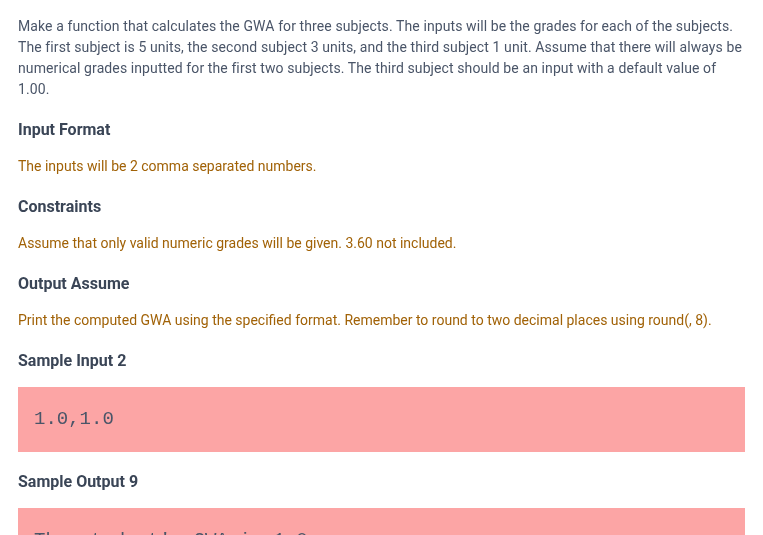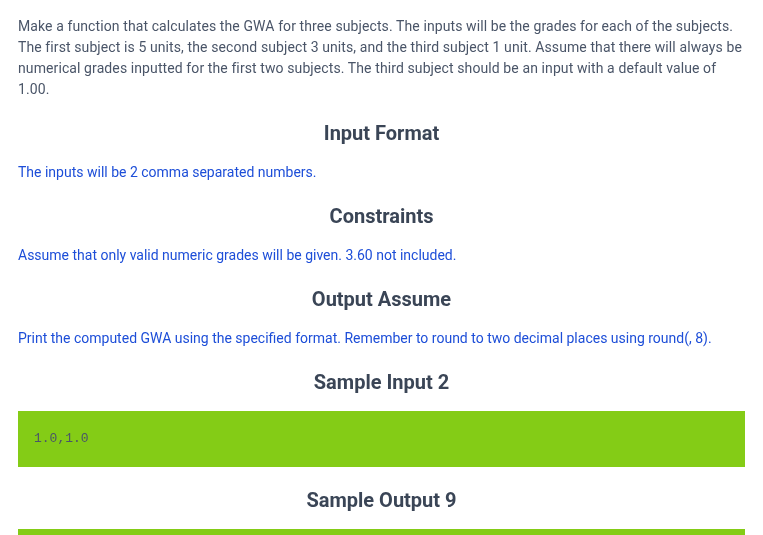--- a/index.html
+++ b/index.html
@@ -19,32 +19,31 @@
     .description {
       margin-bottom: 14px;
       color: #4a5568;
       letter-spacing: 0.1px;
     }
     .section-heading {
       font-weight: 700;
       color: #3a4556;
       margin-bottom: 14px;
       margin-top: 18px;
-      font-size: 20px;
-      text-align: center;
+      font-size: 16px;
     }
     .section-text {
-      color: #1d4ed8;
+      color: #a16207;
       margin-bottom: 16px;
     }
     .code-block {
-      background: #84cc16;
+      background: #fca5a5;
       padding: 18px 16px;
       font-family: "Courier New", Courier, monospace;
-      font-size: 13px;
+      font-size: 19px;
       color: #4a5568;
       margin-top: 14px;
       margin-bottom: 16px;
       white-space: pre;
     }
   </style>
 </head>
 <body>
 
 <div class="description">Make a function that calculates the GWA for three subjects. The inputs will be the grades for each of the subjects. The first subject is 5 units, the second subject 3 units, and the third subject 1 unit. Assume that there will always be numerical grades inputted for the first two subjects. The third subject should be an input with a default value of 1.00.</div>

